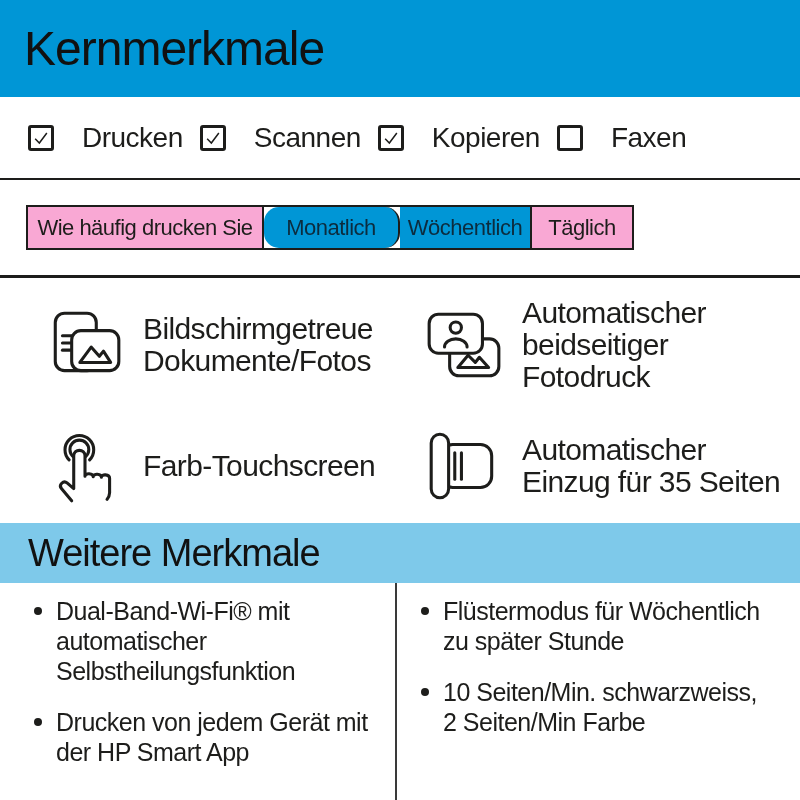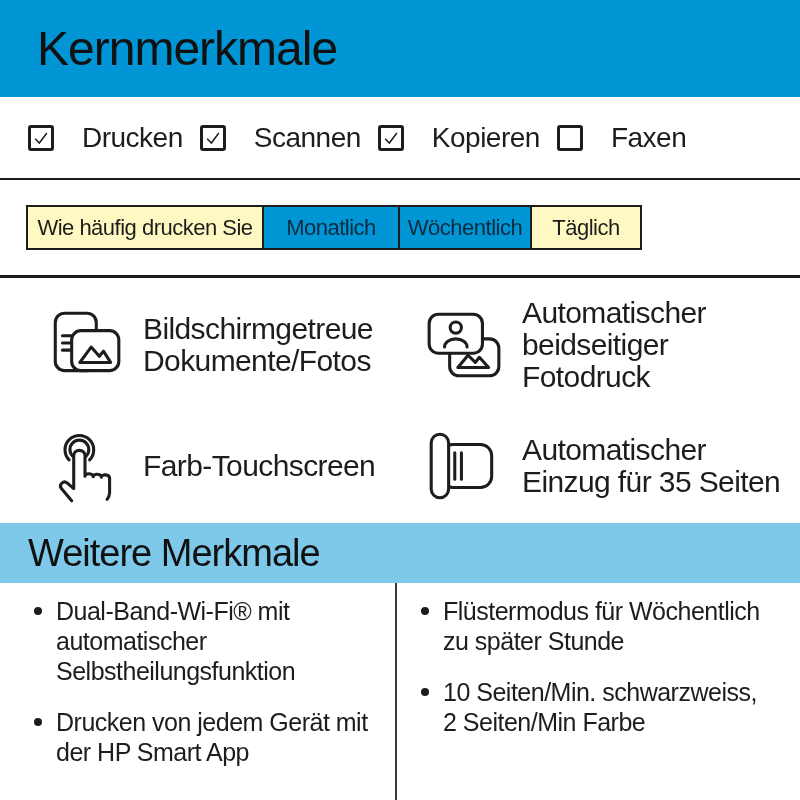--- a/index.html
+++ b/index.html
@@ -7,41 +7,41 @@
     --light-blue:#7ec9ea;
     --ink:#1d1d1b;
     --sel-text:#0c2c3e;
   }
   *{margin:0;padding:0;box-sizing:border-box;}
   html,body{background:#fff;}
   body{font-family:"Liberation Sans","DejaVu Sans",sans-serif;color:var(--ink);}
   .page{width:800px;height:800px;background:#fff;overflow:hidden;}
 
   
-  .band-dark{height:97px;background:var(--hp-blue);display:flex;align-items:center;padding:0 37px;}
+  .band-dark{height:97px;background:var(--hp-blue);display:flex;align-items:center;padding:0 24px;}
   .band-dark h1{font-size:48px;font-weight:400;letter-spacing:-1px;color:#111;}
 
   
   .functions{height:83px;border-bottom:2px solid var(--ink);display:flex;align-items:center;padding:0 28px;gap:17px;}
   .cb-item{display:flex;align-items:center;gap:28px;cursor:pointer;}
   .checkbox{width:26px;height:26px;border:3px solid var(--ink);border-radius:3px;background:#fff;display:flex;align-items:center;justify-content:center;flex:0 0 auto;}
   .checkbox svg{display:none;width:20px;height:20px;}
   .checkbox.checked svg{display:block;}
   .cb-label{font-size:28px;letter-spacing:-0.5px;}
 
   
   .freq{height:98px;border-bottom:3px solid var(--ink);display:flex;align-items:center;padding:0 26px;}
   .segmented{display:flex;height:45px;border:2px solid var(--ink);}
-  .seg{display:flex;align-items:center;justify-content:center;font-size:22px;letter-spacing:-0.5px;background:#fef9c3;border-right:2px solid var(--ink);}
+  .seg{display:flex;align-items:center;justify-content:center;font-size:22px;letter-spacing:-0.5px;background:#f9a8d4;border-right:2px solid var(--ink);}
   .seg:last-child{border-right:none;}
   .seg-q{width:236px;}
   .seg-opt{cursor:pointer;}
-  .seg-opt.o0{width:136px;}
+  .seg-opt.o0{width:136px;border-radius:15px;}
   .seg-opt.o1{width:132px;}
-  .seg-opt.o2{width:108px;}
+  .seg-opt.o2{width:100px;}
   .seg-opt.selected{background:var(--hp-blue);color:var(--sel-text);}
 
   
   .features{height:245px;display:grid;grid-template-columns:400px 400px;grid-template-rows:112px 112px;padding-top:11px;row-gap:9px;}
   .feature{display:flex;align-items:center;}
   .feature.lft{padding-left:44px;}
   .feature.rgt{padding-left:23px;}
   .f-icon{width:82px;height:92px;flex:0 0 auto;margin-right:17px;display:flex;align-items:center;justify-content:center;}
   .f-icon svg{width:82px;height:88px;}
   .f-label{font-size:30px;line-height:1.06;letter-spacing:-0.6px;white-space:pre-line;}

